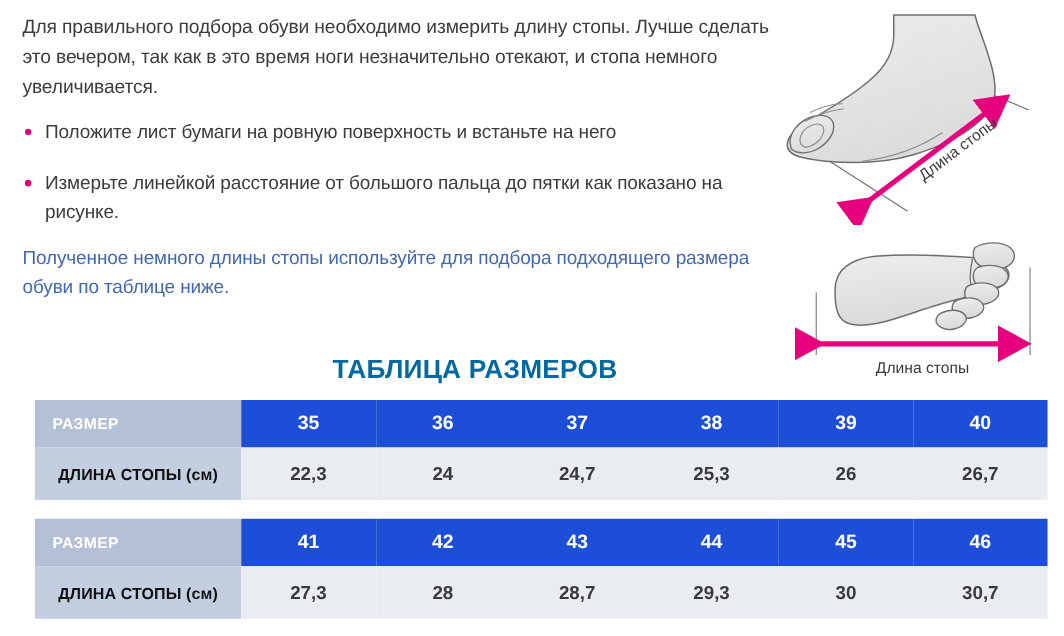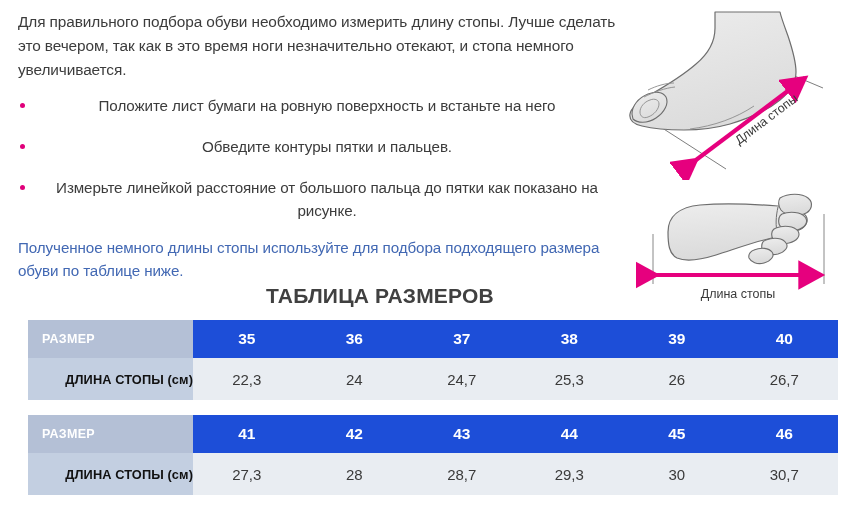--- a/index.html
+++ b/index.html
@@ -34,21 +34,20 @@
     font-size: 15.4px;
     line-height: 24px;
     color: #3c3c3c;
     margin: 0 0 12px 0;
     letter-spacing: -0.1px;
   }
   .bullet-list {
     margin: 0;
     padding: 0;
     list-style: none;
-    text-align: center;
   }
   .bullet-item {
     position: relative;
     padding-left: 18px;
     font-size: 15.2px;
     line-height: 23px;
     color: #3c3c3c;
     margin-bottom: 18px;
     letter-spacing: -0.1px;
   }
@@ -72,21 +71,21 @@
 
   
   .table-title {
     position: absolute;
     left: 20px;
     top: 284px;
     width: 720px;
     text-align: center;
     font-size: 21px;
     font-weight: bold;
-    color: #404040;
+    color: #0369a1;
     letter-spacing: 0.2px;
   }
 
   
   .size-table {
     position: absolute;
     left: 28px;
     width: 810px;
     border-collapse: collapse;
     table-layout: fixed;
@@ -121,29 +120,29 @@
     font-weight: bold;
   }
 
   
   .row-data { height: 42px; }
   .row-data .dat-label {
     background: #c3cfe1;
     color: #111111;
     font-size: 12.8px;
     font-weight: bold;
-    text-align: right;
+    text-align: center;
     letter-spacing: 0.1px;
     height: 42px;
   }
   .row-data .dat-val {
     background: #e9edf2;
     color: #3a3a3a;
     font-size: 15px;
-    font-weight: normal;
+    font-weight: bold;
     height: 42px;
   }
 
   
   .illus {
     position: absolute;
   }
   #illus-side { left: 618px; top: 2px; width: 233px; height: 178px; }
   #illus-sole { left: 636px; top: 180px; width: 215px; height: 125px; }
   .illus svg { display: block; }
@@ -157,21 +156,20 @@
 
     <p class="intro">Для правильного подбора обуви необходимо измерить длину стопы. Лучше сделать это вечером, так как в это время ноги незначительно отекают, и стопа немного увеличивается.</p>
 
     <ul class="bullet-list">
       <li class="bullet-item">
         <span class="bullet-dot"></span>
         <span>Положите лист бумаги на ровную поверхность и встаньте на него</span>
       </li>
       <li class="bullet-item">
         <span class="bullet-dot"></span>
-        <span>Обведите контуры пятки и пальцев.</span>
       </li>
       <li class="bullet-item">
         <span class="bullet-dot"></span>
         <span>Измерьте линейкой расстояние от большого пальца до пятки как показано на рисунке.</span>
       </li>
     </ul>
 
     <p class="note">Полученное немного длины стопы используйте для подбора подходящего размера обуви по таблице ниже.</p>
   </div>
 

